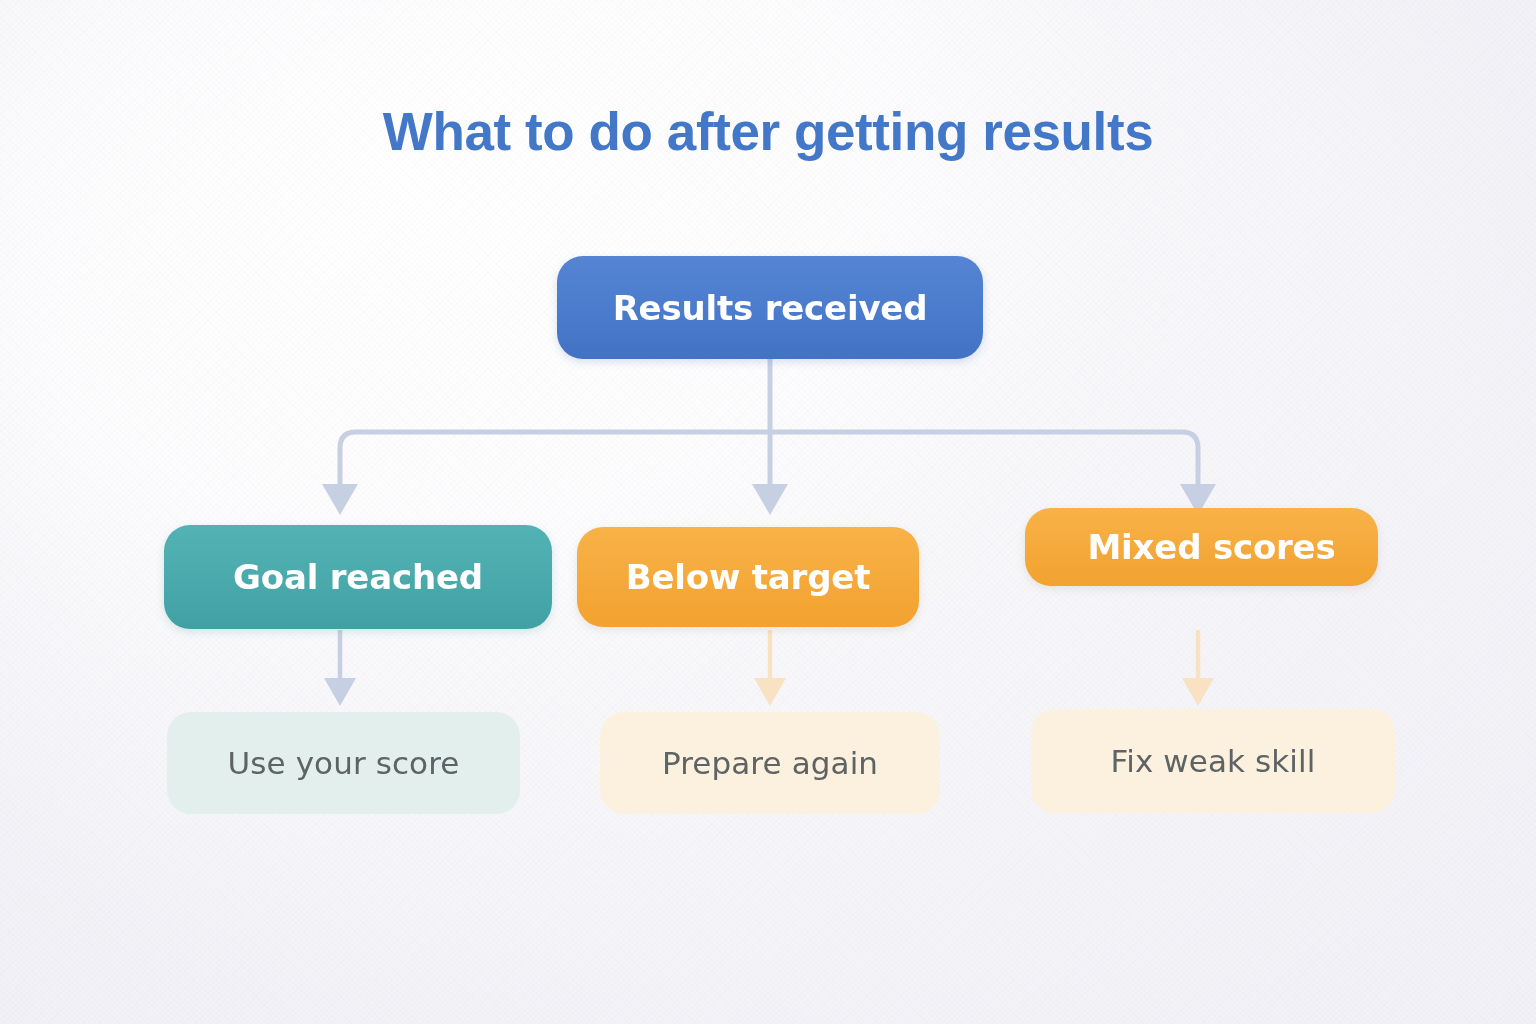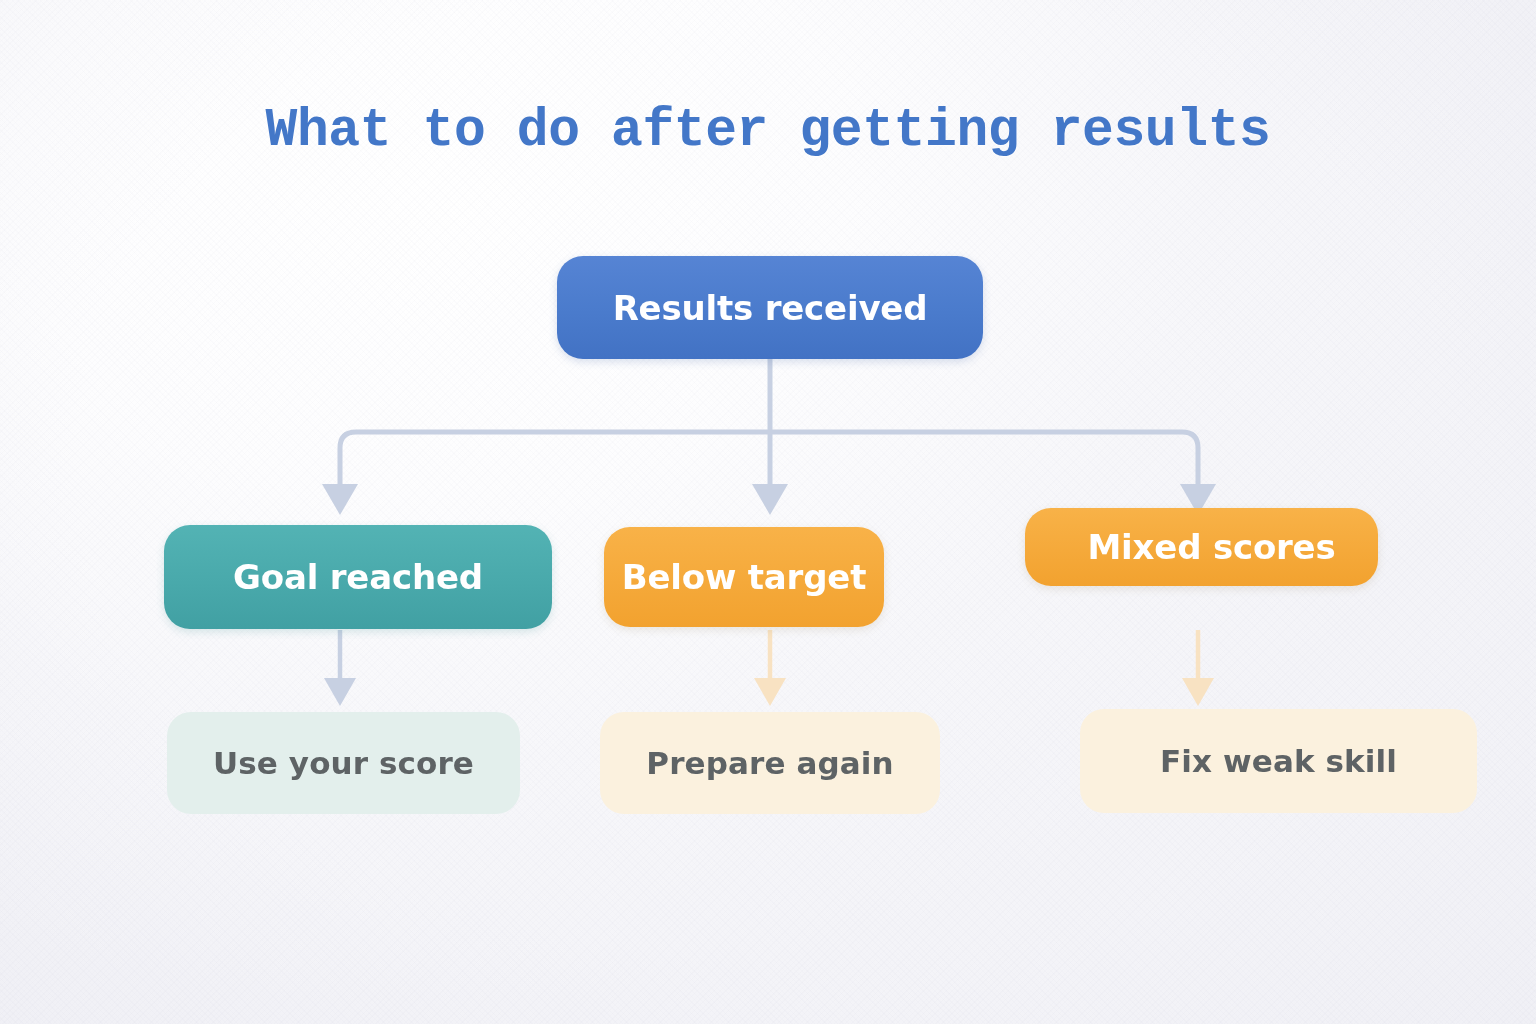--- a/index.html
+++ b/index.html
@@ -42,21 +42,21 @@
     background: radial-gradient(ellipse 1250px 900px at 50% 45%, rgba(255,255,255,0) 55%, rgba(210,210,225,0.16) 100%);
   }
 
   
   #title {
     position: absolute;
     left: 0;
     top: 101px;
     width: 1536px;
     text-align: center;
-    font-family: Liberation Mono, monospace;
+    font-family: Liberation Sans, sans-serif;
     font-size: 53px;
     font-weight: bold;
     letter-spacing: -0.4px;
     color: #4377c8;
     text-shadow: 0 1px 2px rgba(255,255,255,0.85);
     white-space: nowrap;
   }
 
   
   #connectors {
@@ -105,21 +105,21 @@
   }
   .node.level2.amber {
     background: linear-gradient(180deg, #f8b248 0%, #f5a93a 55%, #f2a22f 100%);
   }
 
   .node.leaf {
     border-radius: 24px;
     color: #5e6365;
     font-family: "DejaVu Sans", sans-serif;
     font-size: 31px;
-    font-weight: bold;
+    font-weight: normal;
     letter-spacing: 0.1px;
   }
   .node.leaf.mint {
     background: #e3efec;
   }
   .node.leaf.cream {
     background: #fbf1de;
   }
 
   .node-label {
@@ -170,33 +170,33 @@
   </svg>
 
   <div class="node root" style="left:557px; top:256px; width:426px; height:103px;text-align:center;">
     <span class="node-label">Results received</span>
   </div>
 
   <div class="node level2 teal" style="left:164px; top:525px; width:388px; height:104px;">
     <span class="node-label">Goal reached</span>
   </div>
 
-  <div class="node level2 amber" style="left:604px; top:527px; width:280px; height:100px;">
+  <div class="node level2 amber" style="left:577px; top:527px; width:342px; height:100px;">
     <span class="node-label">Below target</span>
   </div>
 
   <div class="node level2 amber" style="left:1025px; top:508px; width:353px; height:78px;padding-left:20px;">
     <span class="node-label">Mixed scores</span>
   </div>
 
   <div class="node leaf mint" style="left:167px; top:712px; width:353px; height:102px;">
     <span class="node-label">Use your score</span>
   </div>
 
   <div class="node leaf cream" style="left:600px; top:712px; width:340px; height:102px;">
     <span class="node-label">Prepare again</span>
   </div>
 
-  <div class="node leaf cream" style="left:1080px; top:709px; width:397px; height:104px;">
+  <div class="node leaf cream" style="left:1031px; top:709px; width:364px; height:104px;">
     <span class="node-label">Fix weak skill</span>
   </div>
 
 </div>
 
 </body></html>

